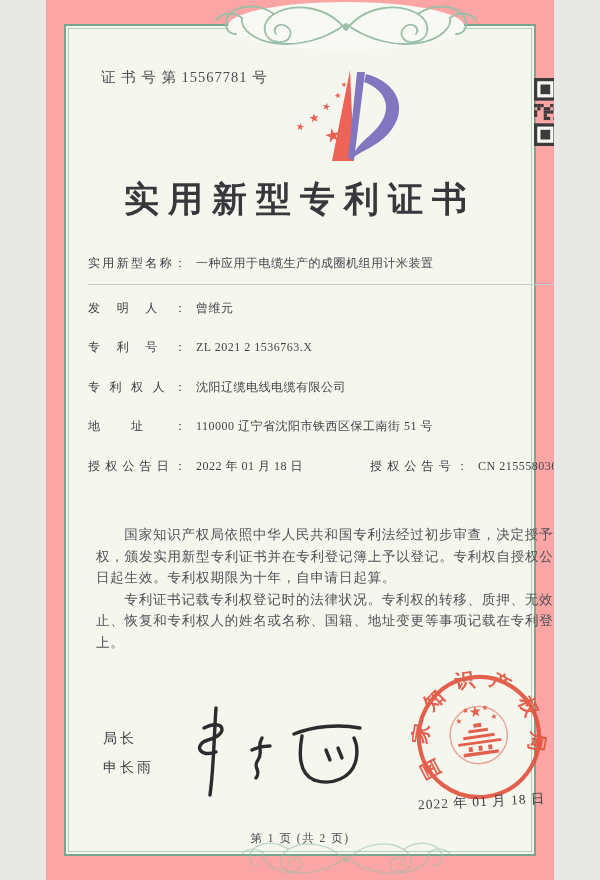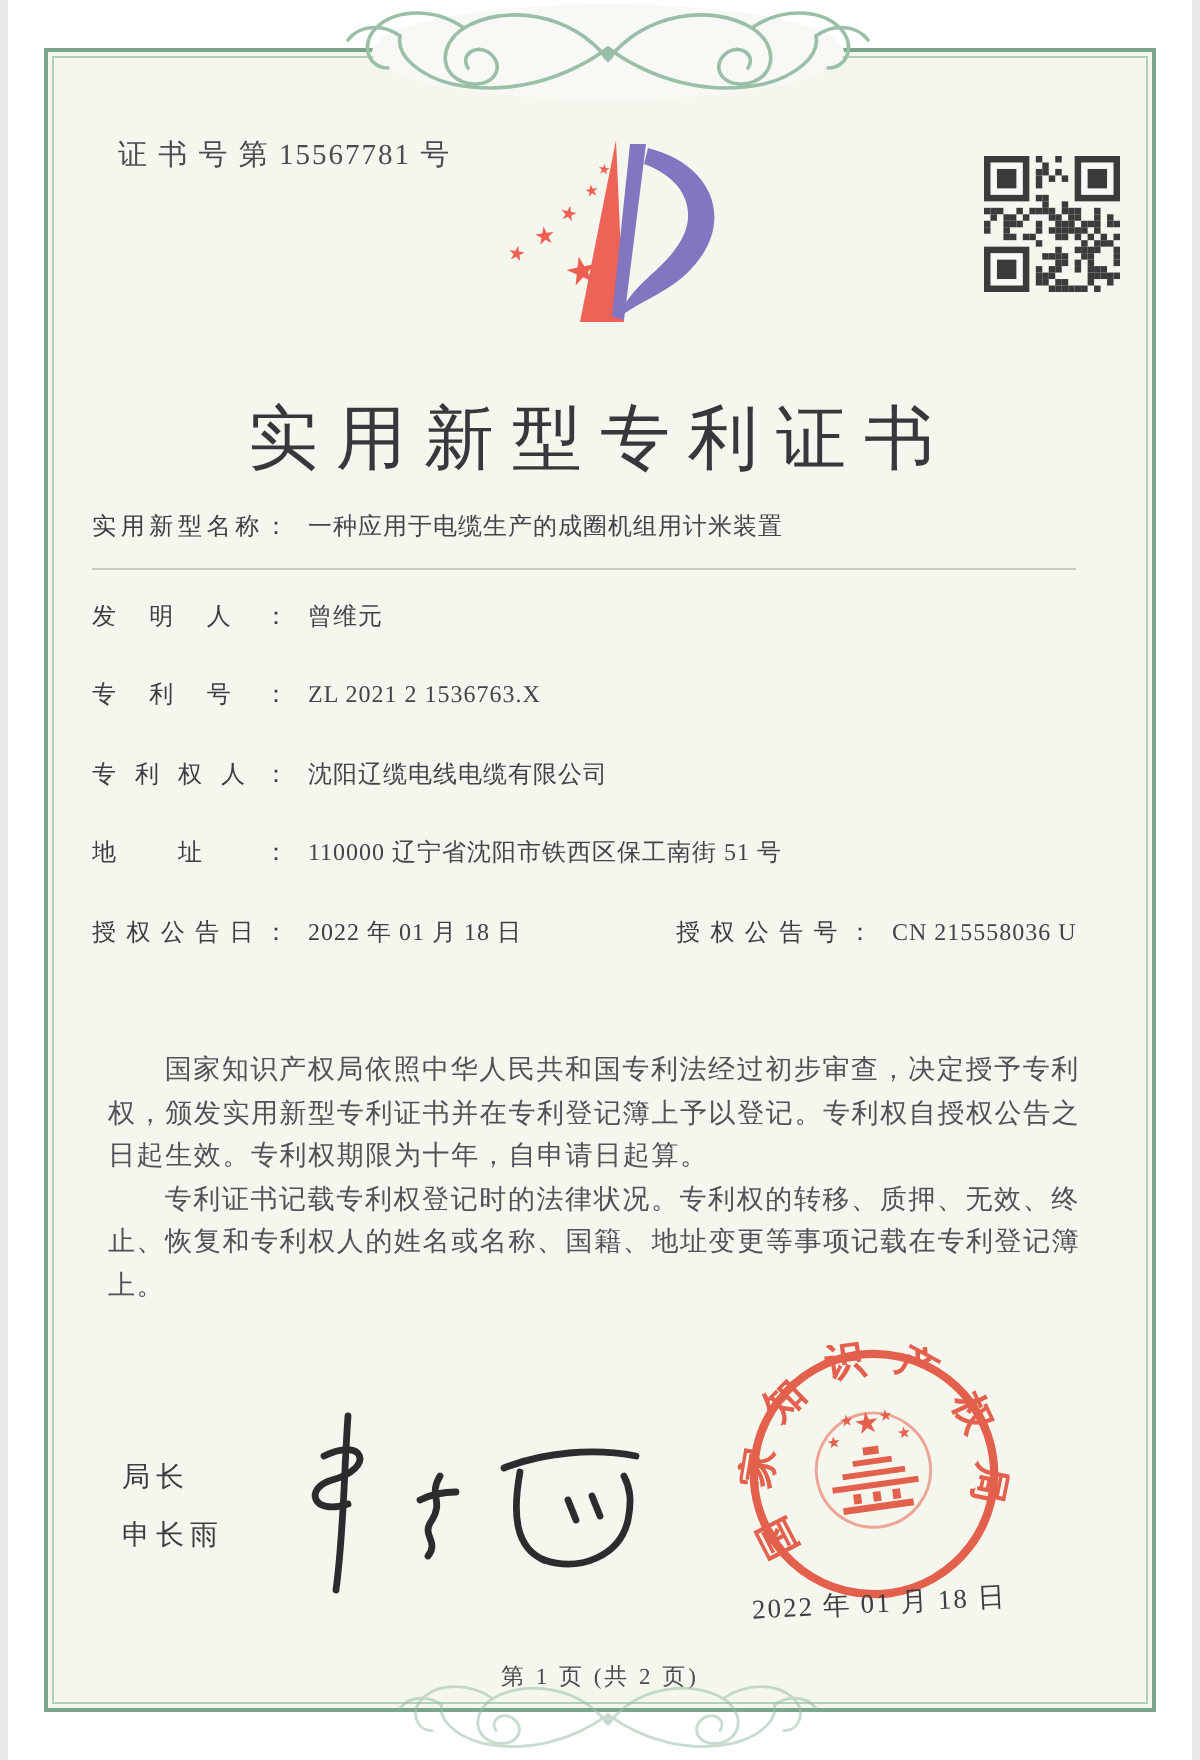--- a/index.html
+++ b/index.html
@@ -1,20 +1,20 @@
 <!DOCTYPE html>
 <html><head>
 <meta charset="utf-8">
 <style>
   html,body{margin:0;padding:0;background:#e8e8e6;}
   .page{
     position:relative;
-    width:592px;height:880px;
+    width:508px;height:880px;
     margin:0 auto;
-    background:#ffffff;
+    background:#fca5a5;
     overflow:hidden;
     font-family:"Liberation Serif","DejaVu Serif",serif;
     color:#3f4045;
   }
   .paper-tint{
     position:absolute;inset:24px 18px;
     background:#f5f7ef;
   }
   .frame{
     position:absolute;inset:24px 18px;
@@ -27,41 +27,41 @@
   .ornament-top{position:absolute;left:150px;top:0px;width:300px;height:56px;z-index:3;}
   .ornament-bottom{position:absolute;left:180px;top:838px;width:240px;height:45px;z-index:3;opacity:.55;}
   .cert-no{
     position:absolute;left:55px;top:68px;
     font-size:14.5px;color:#4a4b50;letter-spacing:1px;z-index:2;
   }
   .logo{position:absolute;left:240px;top:64px;width:126px;height:106px;z-index:2;}
   .qr{position:absolute;left:488px;top:78px;width:68px;height:68px;z-index:2;}
   .title{
     position:absolute;left:0;top:176px;width:100%;
-    text-align:center;font-size:35px;font-weight:400;
-    letter-spacing:9px;color:#38383c;z-index:2;margin-top:20px;
+    text-align:center;font-size:35px;font-weight:700;
+    letter-spacing:9px;color:#38383c;z-index:2;
   }
   .fields{
     position:absolute;left:42px;top:252px;width:495px;z-index:2;
     font-size:12px;line-height:22px;
   }
   .frow{margin-bottom:17.5px;white-space:nowrap;}
   .flabel{
     display:inline-block;width:98px;
     text-align:justify;text-align-last:justify;
     vertical-align:top;color:#3c3d42;
   }
   .fvalue{margin-left:10px;letter-spacing:.5px;color:#43444a;}
   .name-rule{
     height:1px;background:#c9cac3;
     margin:-8px 0 12px 0;width:492px;
   }
   .grant-row{white-space:nowrap;}
   .grant-v1{display:inline-block;width:148px;margin-left:10px;letter-spacing:.5px;}
-  .grant-l2{margin-left:36px;}
+  .grant-l2{margin-left:26px;}
   .paras{
     position:absolute;left:50px;top:524px;width:500px;z-index:2;
     font-size:13.5px;line-height:21.5px;letter-spacing:.8px;
     color:#515157;
   }
   .paras p{margin:0;text-indent:2.1em;}
   .signer{position:absolute;left:57px;top:730px;z-index:2;font-size:14px;letter-spacing:3px;color:#3c3d42;}
   .signer div{margin-bottom:11px;}
   .signature{position:absolute;left:118px;top:700px;width:230px;height:100px;z-index:4;}
   .seal{position:absolute;left:366px;top:670px;width:134px;height:134px;z-index:5;transform:rotate(-8deg);opacity:.9;}

